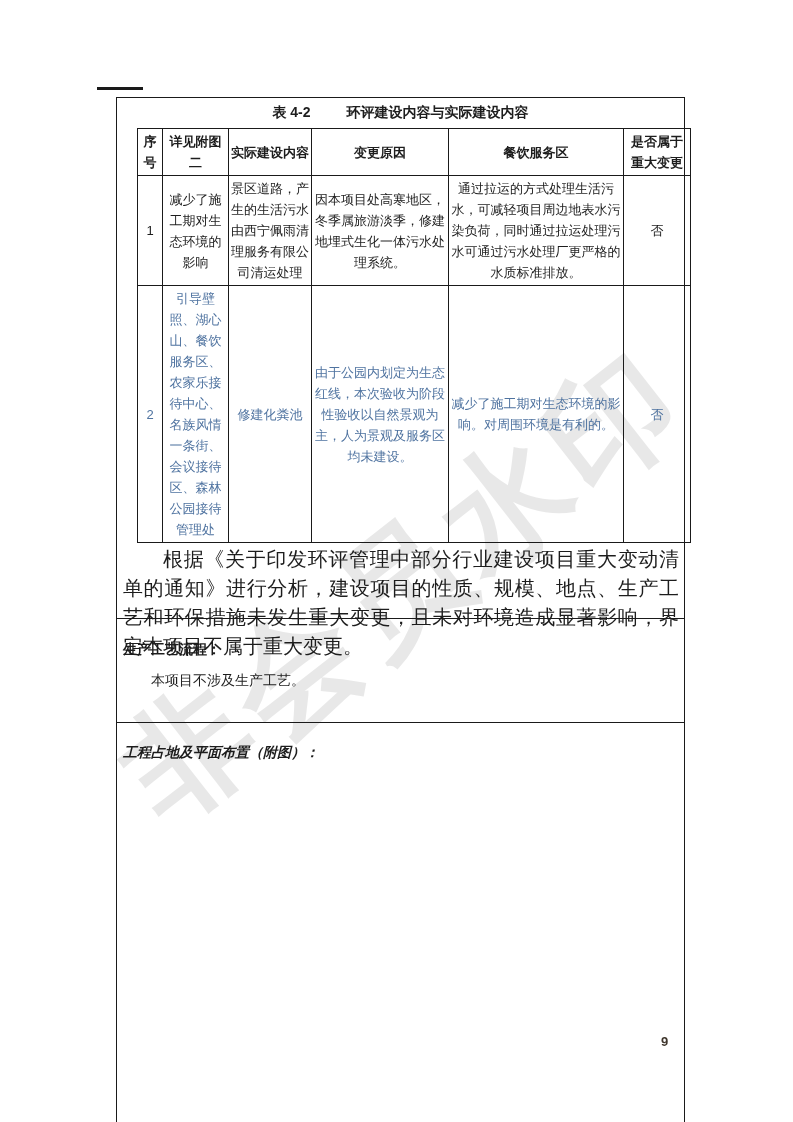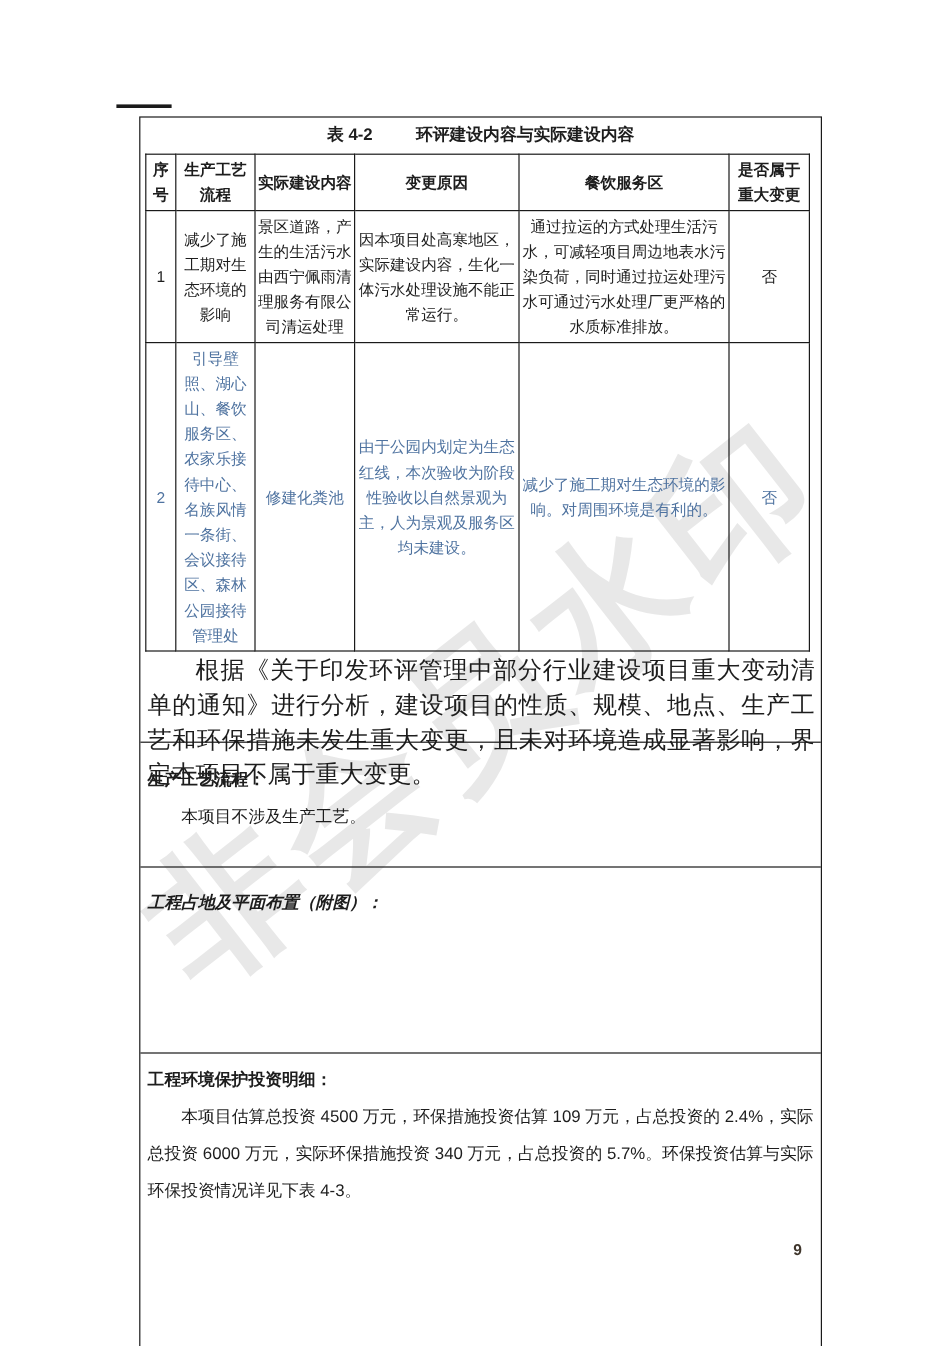--- a/index.html
+++ b/index.html
@@ -40,21 +40,21 @@
   .sec4 { height:135px; border-top:1px solid #1a1a1a; padding:11px 6px 0 6px; }
 
   .tbl-title {
     height:30px;
     display:flex; align-items:center; justify-content:center;
     gap:36px;
     font-weight:bold; font-size:14px;
   }
   table.main {
     border-collapse:collapse;
-    margin-left:4px;
+    margin-left:20px;
     width:553px;
     table-layout:fixed;
   }
   table.main th, table.main td {
     border:1px solid #1a1a1a;
     font-size:13px; line-height:21px;
     text-align:center; vertical-align:middle;
     padding:2px;
     word-break:break-all;
     overflow:hidden;
@@ -104,31 +104,31 @@
         <col style="width:25px">
           <col style="width:66px">
           <col style="width:83px">
         <col style="width:137px">
           <col style="width:175px">
           <col style="width:67px">
       </colgroup>
       <tbody>
           <tr class="hdr">
         <th>序号</th>
-        <th>生产工艺流程</th>
+        <th>详见附图二</th>
         <th>实际建设内容</th>
         <th>变更原因</th>
         <th>餐饮服务区</th>
         <th>是否属于重大变更</th>
       </tr>
       <tr class="r1">
         <td>1</td>
         <td>减少了施工期对生态环境的影响</td>
         <td>景区道路，产生的生活污水由西宁佩雨清理服务有限公司清运处理</td>
-        <td>因本项目处高寒地区，实际建设内容，生化一体污水处理设施不能正常运行。</td>
+        <td>因本项目处高寒地区，冬季属旅游淡季，修建地埋式生化一体污水处理系统。</td>
         <td>通过拉运的方式处理生活污水，可减轻项目周边地表水污染负荷，同时通过拉运处理污水可通过污水处理厂更严格的水质标准排放。</td>
         <td>否</td>
       </tr>
       <tr class="r2 blue">
         <td>2</td>
         <td>引导壁照、湖心山、餐饮服务区、农家乐接待中心、名族风情一条街、会议接待区、森林公园接待管理处</td>
         <td>修建化粪池</td>
         <td>由于公园内划定为生态红线，本次验收为阶段性验收以自然景观为主，人为景观及服务区均未建设。</td>
         <td>减少了施工期对生态环境的影响。对周围环境是有利的。</td>
         <td>否</td>
@@ -141,20 +141,16 @@
 
   <div class="sec sec2">
     <div class="sec-heading">生产工艺流程：</div>
     <p class="sec-para">本项目不涉及生产工艺。</p>
   </div>
 
   <div class="sec sec3">
     <div class="sec-heading">工程占地及平面布置（附图）：</div>
   </div>
 
-  <div class="sec sec4">
-    <div class="sec-heading">工程环境保护投资明细：</div>
-    <p class="sec-para">本项目估算总投资 4500 万元，环保措施投资估算 109 万元，占总投资的 2.4%，实际总投资 6000 万元，实际环保措施投资 340 万元，占总投资的 5.7%。环保投资估算与实际环保投资情况详见下表 4-3。</p>
-  </div>
 
 </div>
 
 <div class="page-num">9</div>
 
 </body></html>

